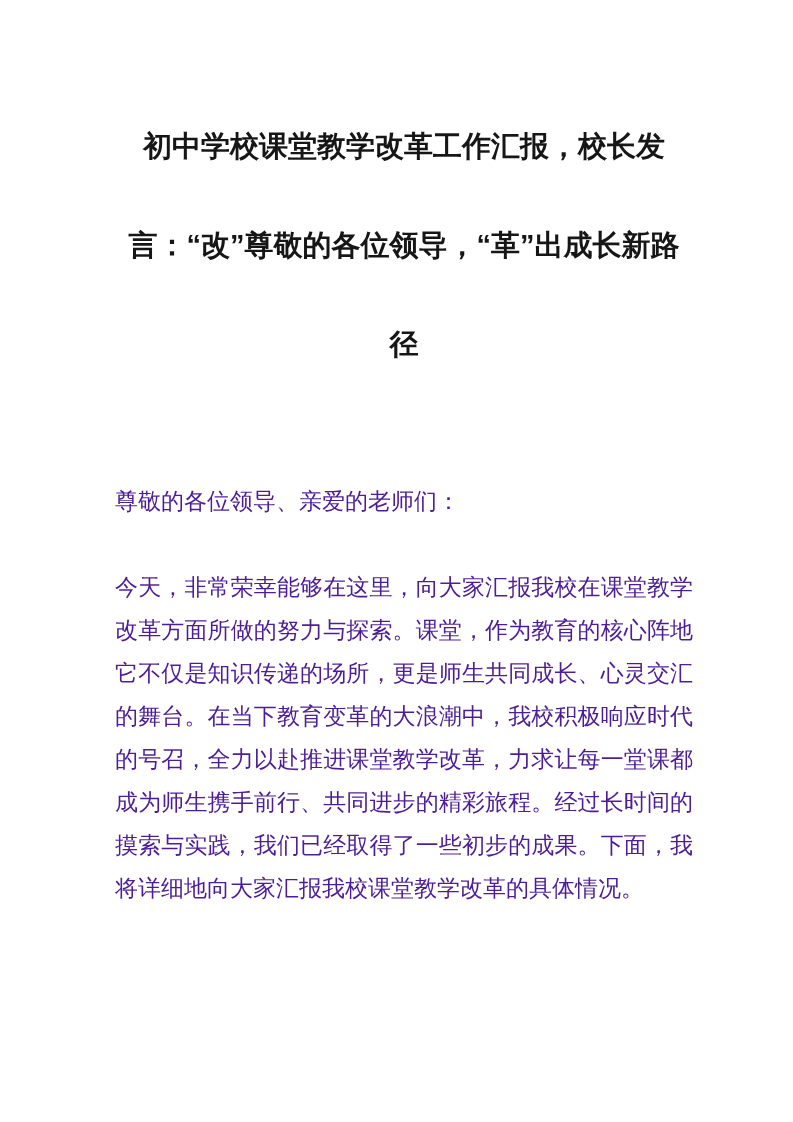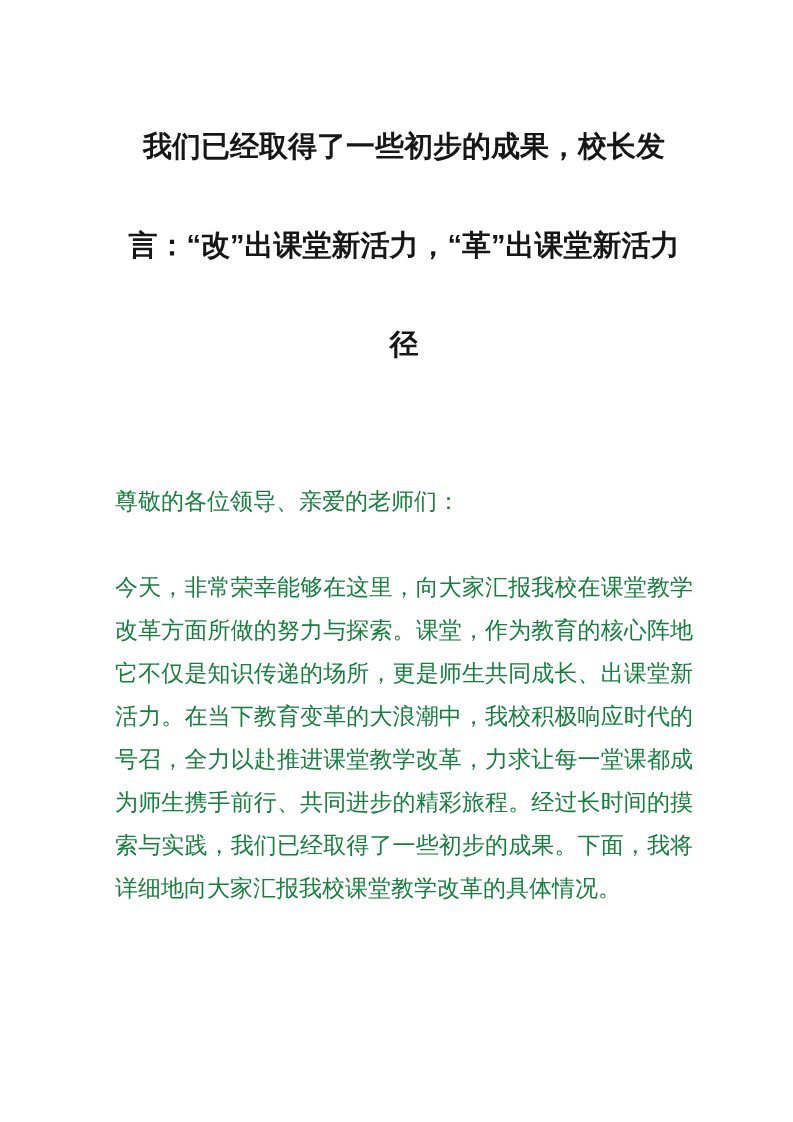--- a/index.html
+++ b/index.html
@@ -32,37 +32,37 @@
     white-space: nowrap;
   }
   .doc-body {
     margin-top: 86px;
   }
   .para {
     margin: 0 0 43px 0;
     font-size: 23px;
     font-weight: 400;
     line-height: 43px;
-    color: #15803d;
+    color: #4c1d95;
     text-align: justify;
     word-break: break-all;
   }
   .para:last-child {
     margin-bottom: 0;
   }
 </style>
 </head>
 <body>
 
 <div class="page">
 
   <div class="doc-title">
-    <div class="title-line">我们已经取得了一些初步的成果，校长发</div>
-    <div class="title-line">言：“改”出课堂新活力，“革”出课堂新活力</div>
+    <div class="title-line">初中学校课堂教学改革工作汇报，校长发</div>
+    <div class="title-line">言：“改”尊敬的各位领导，“革”出成长新路</div>
     <div class="title-line">径</div>
   </div>
 
   <div class="doc-body">
     <p class="para">尊敬的各位领导、亲爱的老师们：</p>
-    <p class="para">今天，非常荣幸能够在这里，向大家汇报我校在课堂教学改革方面所做的努力与探索。课堂，作为教育的核心阵地它不仅是知识传递的场所，更是师生共同成长、出课堂新活力。在当下教育变革的大浪潮中，我校积极响应时代的号召，全力以赴推进课堂教学改革，力求让每一堂课都成为师生携手前行、共同进步的精彩旅程。经过长时间的摸索与实践，我们已经取得了一些初步的成果。下面，我将详细地向大家汇报我校课堂教学改革的具体情况。</p>
+    <p class="para">今天，非常荣幸能够在这里，向大家汇报我校在课堂教学改革方面所做的努力与探索。课堂，作为教育的核心阵地它不仅是知识传递的场所，更是师生共同成长、心灵交汇的舞台。在当下教育变革的大浪潮中，我校积极响应时代的号召，全力以赴推进课堂教学改革，力求让每一堂课都成为师生携手前行、共同进步的精彩旅程。经过长时间的摸索与实践，我们已经取得了一些初步的成果。下面，我将详细地向大家汇报我校课堂教学改革的具体情况。</p>
   </div>
 
 </div>
 
 </body></html>

